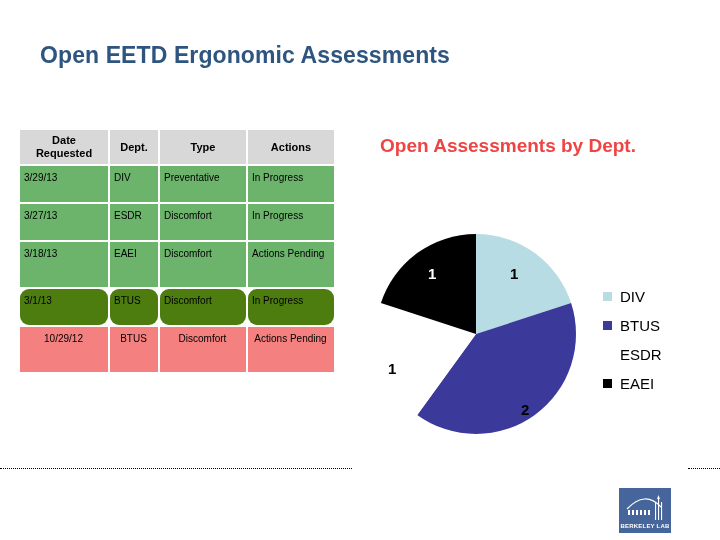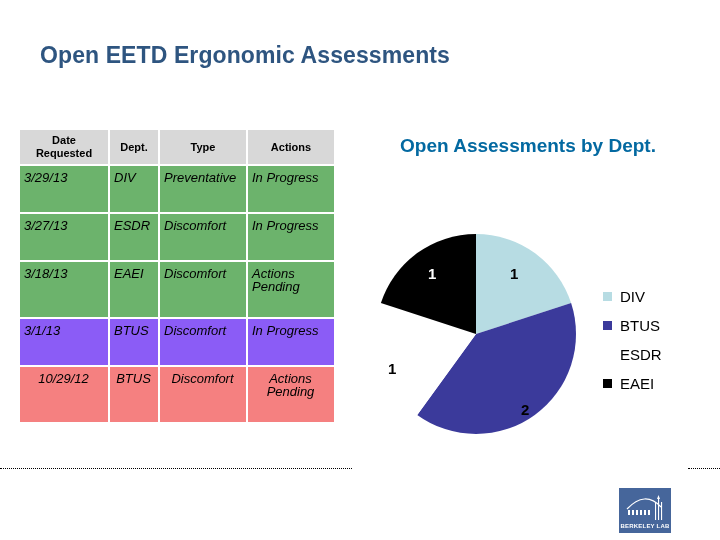--- a/index.html
+++ b/index.html
@@ -50,56 +50,55 @@
   #assessments-table th {
     background: #d8d8d8;
     font-weight: bold;
     font-size: 11px;
     text-align: center;
     padding: 4px 3px;
     vertical-align: middle;
     line-height: 13px;
   }
   #assessments-table td {
-    padding: 5px 5px 18px 4px;
+    padding: 5px 5px 8px 4px;
     vertical-align: top;
     line-height: 13px;
-    font-size: 13px;
-    font-style: italic;
+    font-size: 10px;
   }
   .col-date   { width: 82px; margin-left: 21px; }
   .col-dept   { width: 42px; }
   .col-type   { width: 80px; margin-left: 10px; }
   .col-status { width: 80px; }
 
   tr.row-green td  { background: #6cb36c; }
-  tr.row-yellow td { background: #8b5cf6; }
+  tr.row-yellow td { background: #4d7c0f; border-radius: 9px; }
   tr.row-red td    { background: #f58080; text-align: center; }
 
   
   tr.h-tall td { height: 32px; }
   tr.h-std  td { height: 23px; }
 
   
   #chart-area {
     position: absolute;
     left: 355px;
     top: 125px;
     width: 350px;
     height: 320px;
   }
   #chart-title {
     position: absolute;
-    left: 28px;
+    left: 8px;
     top: 8px;
     width: 290px;
     text-align: center;
     font-size: 19px;
     font-weight: bold;
-    color: #0369a1;
+    color: #ef4444;
     line-height: 26px;
   }
 
   #pie-wrap {
     position: absolute;
     left: 19px;
     top: 107px;
     width: 204px;
     height: 204px;
   }

